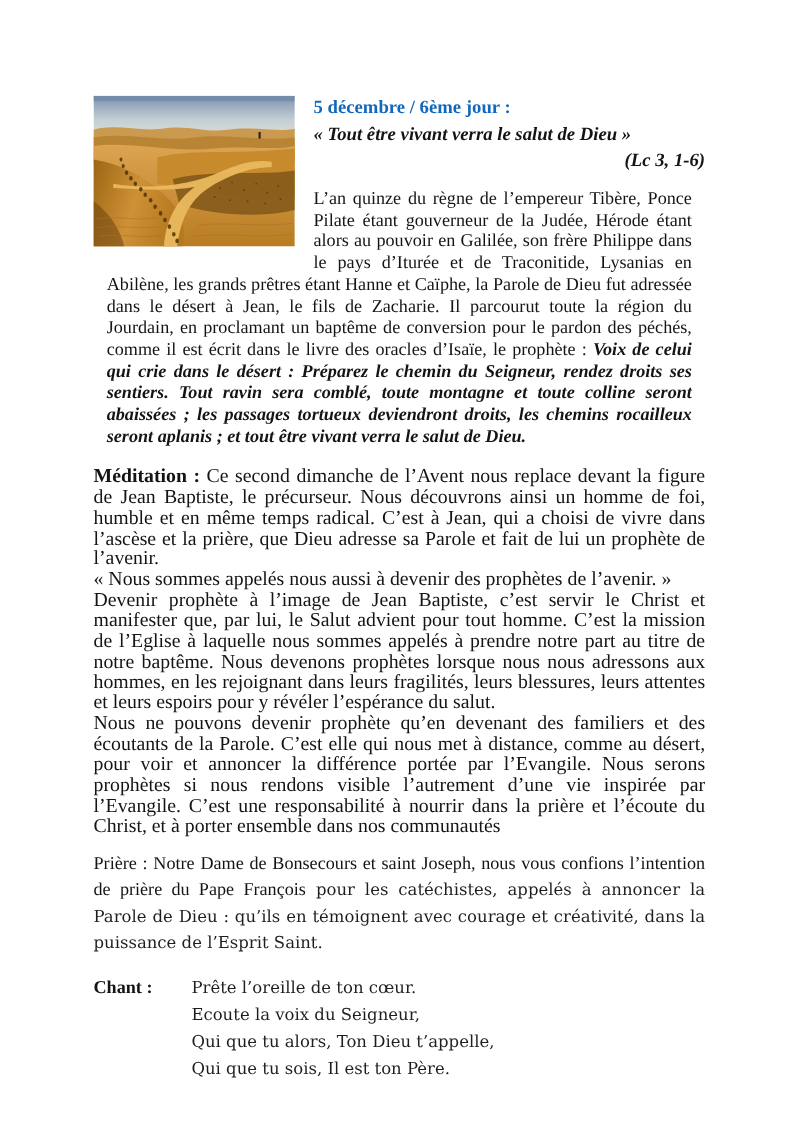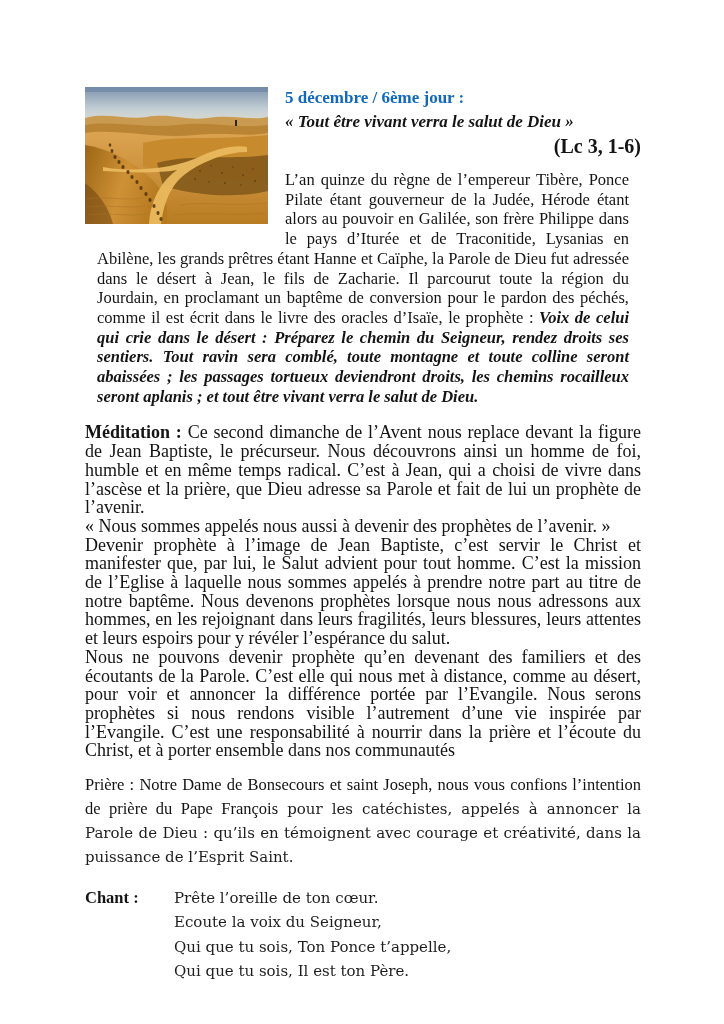--- a/index.html
+++ b/index.html
@@ -14,21 +14,21 @@
     float:left; width:183px; height:137px;
     margin:2px 17px 9px 0;
   }
   .photo svg { display:block; width:183px; height:137px; }
 
   .date-title {
     color:#1268bd; font-weight:bold; font-size:17px; line-height:24px;
     padding-top:1px;
   }
   .quote-title { font-weight:bold; font-size:17px; line-height:24px;font-style:italic; }
-  .reference   { font-weight:bold; font-size:20px; line-height:24px; text-align:right; margin-bottom:2px; }
+  .reference   { font-weight:bold; font-size:17px; line-height:24px; text-align:right; margin-bottom:2px;font-style:italic; }
 
   .body-text { font-size:16.5px; line-height:19.7px; text-align:justify; margin:12px; }
   .bold-italic { font-style:italic; font-weight:bold; }
 
   .meditation { margin-top:17px; }
   .meditation p { margin:0; font-size:18px; line-height:18.7px; text-align:justify; }
   .section-label { font-weight:bold; }
 
   .priere {
     margin-top:13px; font-size:16.5px; line-height:24px; text-align:justify;
@@ -141,19 +141,19 @@
       <p>Nous ne pouvons devenir prophète qu’en devenant des familiers et des écoutants de la Parole. C’est elle qui nous met à distance, comme au désert, pour voir et annoncer la différence portée par l’Evangile. Nous serons prophètes si nous rendons visible l’autrement d’une vie inspirée par l’Evangile. C’est une responsabilité à nourrir dans la prière et l’écoute du Christ, et à porter ensemble dans nos communautés</p>
     </div>
 
     <p class="priere"><span class="priere-bold">Prière :</span><span class="priere-bold"> Notre Dame de Bonsecours et saint Joseph, nous vous confions l’intention de prière du Pape François</span><span class="alt-serif"> pour les catéchistes, appelés à annoncer la Parole de Dieu : qu’ils en témoignent avec courage et créativité, dans la puissance de l’Esprit Saint.</span></p>
 
     <div class="chant">
       <div class="chant-label">Chant :</div>
       <div class="chant-lines alt-serif">
         <div>Prête l’oreille de ton cœur.</div>
         <div>Ecoute la voix du Seigneur,</div>
-        <div>Qui que tu sois, Ton Ponce t’appelle,</div>
+        <div>Qui que tu alors, Ton Dieu t’appelle,</div>
         <div>Qui que tu sois, Il est ton Père.</div>
       </div>
     </div>
 
   </div>
 </div>
 
 </body></html>

